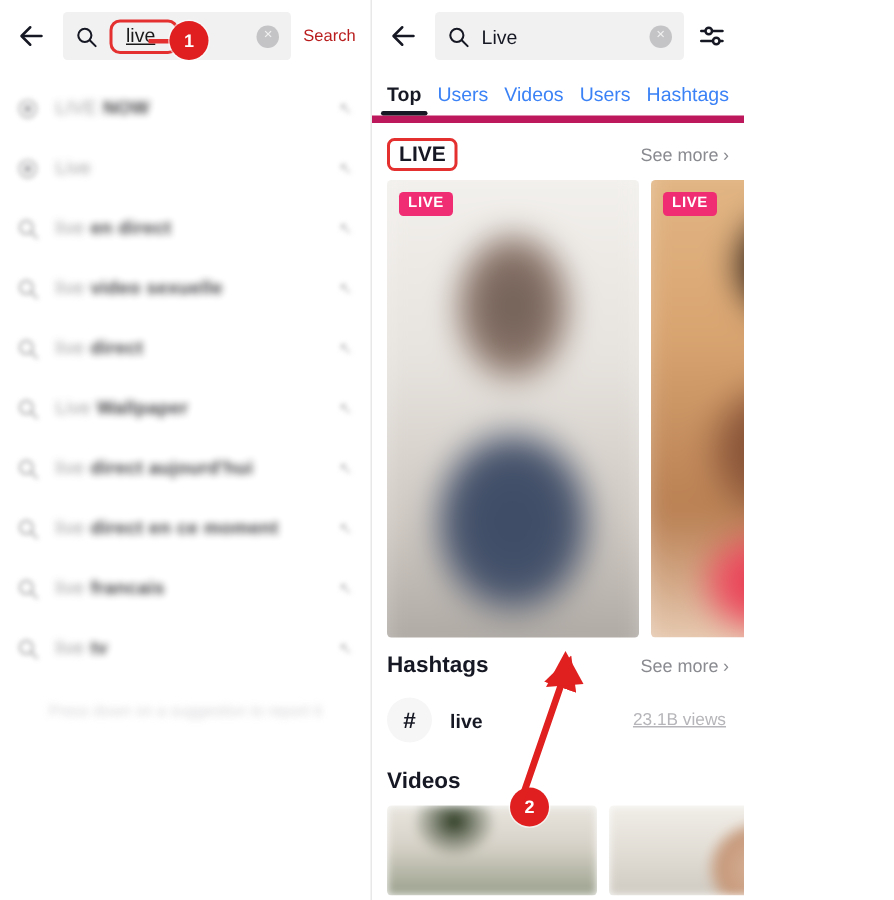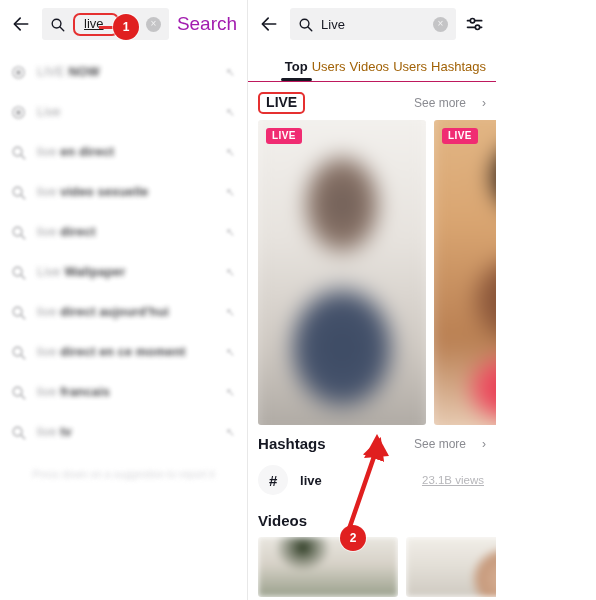--- a/index.html
+++ b/index.html
@@ -68,22 +68,22 @@
     flex: 0 0 15px;
     width: 15px; height: 15px;
     border-radius: 50%;
     background: #c4c4c6;
     display: flex; align-items: center; justify-content: center;
     color: #f1f1f2;
     font-size: 10px;
     line-height: 1;
   }
   .search-action {
-    font-size: 19px;
-    color: #a21caf;
+    font-size: 11px;
+    color: #b91c1c;
     flex: 0 0 auto;
     padding-left: 2px;
     padding-right: 2px;
   }
   .filter-icon {
     flex: 0 0 26px;
     width: 26px; height: 26px;
     display: flex; align-items: center; justify-content: center;
     color: #161823;
   }
@@ -131,26 +131,26 @@
     filter: blur(2.6px);
     opacity: .85;
   }
 
   
   .tabs {
     display: flex;
     align-items: flex-end;
     height: 34px;
     padding: 0 8px;
-    justify-content: flex-end;
-    border-bottom: 1px solid #be185d;
+    justify-content: space-between;
+    border-bottom: 5px solid #be185d;
   }
   .tab {
     font-size: 13px;
-    color: #a16207;
+    color: #3b82f6;
     padding: 0 2px 7px 2px;
     position: relative;
     white-space: nowrap;
   }
   .tab.active { color: #161823; font-weight: 700; }
   .tab.active::after {
     content: "";
     position: absolute;
     left: -2px; right: -2px; bottom: 0;
     height: 3px;
@@ -176,21 +176,21 @@
     border-radius: 5px;
     padding: 1px 6px 2px 6px;
     font-size: 14px;
     line-height: 15px;
   }
   .see-more {
     font-size: 12px;
     color: #8a8b91;
     display: flex;
     align-items: center;
-    gap: 16px;
+    gap: 3px;
   }
 
   .live-strip {
     display: flex;
     gap: 8px;
     padding: 0 0 0 10px;
     height: 305px;
     overflow: hidden;
   }
   .live-card {

